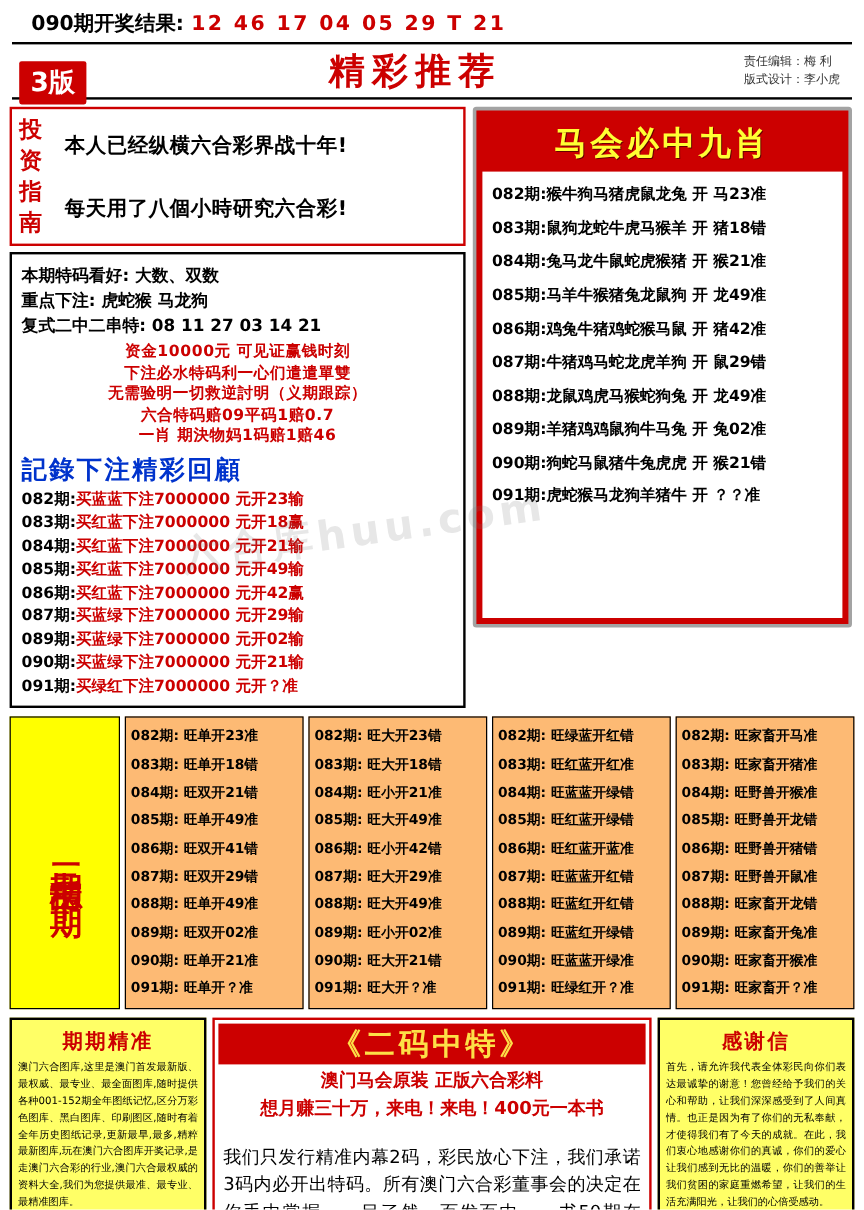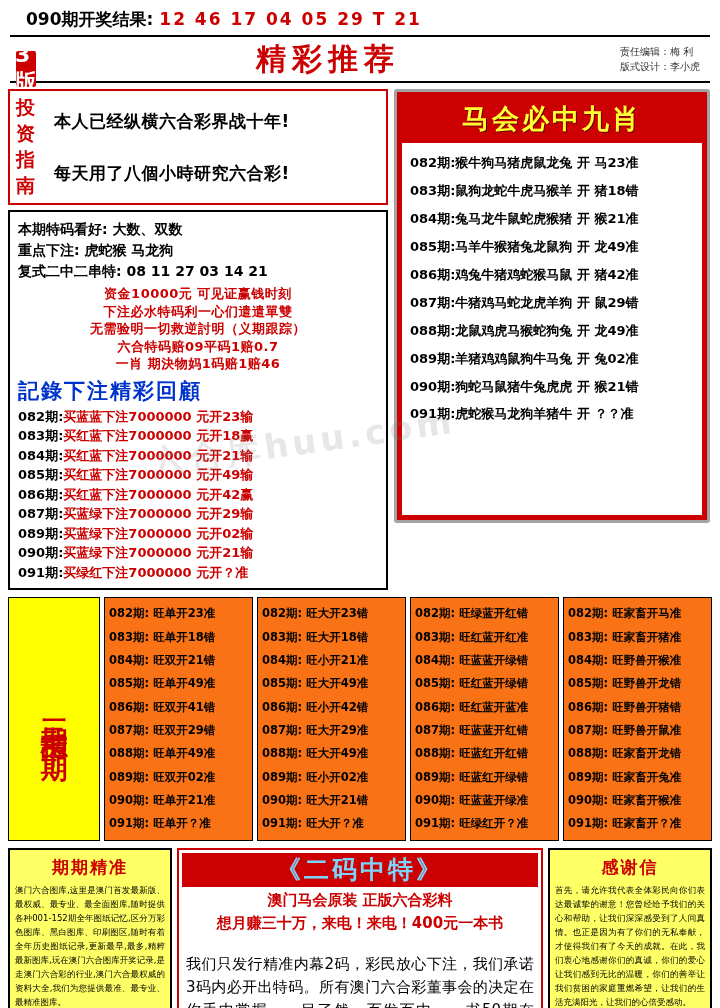--- a/index.html
+++ b/index.html
@@ -22,21 +22,21 @@
   .topline .nums{color:#cc0000;letter-spacing:2px;}
 
   
   .header{
     display:flex;align-items:center;justify-content:space-between;
     border-top:2px solid #000;border-bottom:2px solid #000;
     height:44px;margin:0 2px;
   }
   .ban{
     background:#cc0000;color:#fff;font-weight:bold;font-size:22px;
-    width:20px;height:36px;display:flex;align-items:center;justify-content:center;
+    width:56px;height:36px;display:flex;align-items:center;justify-content:center;
     margin-left:6px;border-radius:2px;margin-top:20px;
   }
   .header-title{
     flex:1;text-align:center;font-size:30px;font-weight:bold;color:#cc0000;
     letter-spacing:6px;
   }
   .credits{font-size:10px;color:#333;line-height:1.5;text-align:left;padding-right:10px;}
 
   
   .cols{display:flex;gap:6px;margin-top:6px;}
@@ -74,40 +74,40 @@
     padding:4px 0 6px 0;text-shadow:1px 1px 0 #660000;
   }
   .redpanel-inner{background:#fff;padding:6px 8px;min-height:360px;}
   .nine-row{font-size:13px;font-weight:bold;color:#000;line-height:2.15;white-space:nowrap;}
   .nine-row .k{color:#000;}
   .nine-row .v{color:#000;}
   .nine-row .open{color:#000;}
 
   
   .grid{display:flex;gap:4px;margin-top:7px;border:0;}
-  .gcell{border:1px solid #000;background:#f97316;padding:4px 4px;}
+  .gcell{border:1px solid #000;background:#fdba74;padding:4px 4px;}
   .gcell.first{
     width:82px;background:#ffff00;display:flex;align-items:center;justify-content:center;
   }
   .vtitle{
     writing-mode:vertical-rl;text-orientation:upright;
     font-size:27px;font-weight:bold;color:#cc0000;letter-spacing:7px;
     line-height:1.05;
   }
   .gcol{flex:1;}
   .grow{font-size:11.5px;font-weight:bold;color:#000;line-height:2.03;white-space:nowrap;}
 
   
   .bottom{display:flex;gap:5px;margin-top:7px;}
   .bleft{width:150px;border:2px solid #000;background:#ffff66;padding:4px 5px;}
   .bleft h3{margin:2px 0 4px 0;text-align:center;font-size:17px;color:#cc0000;letter-spacing:2px;}
   .bleft p{margin:0;font-size:8.5px;line-height:1.65;color:#000;text-align:justify;}
   .bmid{flex:1;border:2px solid #cc0000;background:#fff;padding:3px;}
   .bmid-top{background:#cc0000;display:flex;align-items:center;justify-content:center;height:34px;}
-  .bmid-top span{color:#7dd3fc;font-weight:bold;font-size:25px;letter-spacing:3px;}
+  .bmid-top span{color:#fde047;font-weight:bold;font-size:25px;letter-spacing:3px;}
   .bmid-sub{text-align:center;font-size:15px;font-weight:bold;color:#cc0000;margin:4px 0 2px 0;}
   .bmid-body{font-size:15px;line-height:1.55;color:#000;padding:0 4px;text-align:justify;margin-top:20px;}
   .bright{width:150px;border:2px solid #000;background:#ffff66;padding:4px 5px;}
   .bright h3{margin:2px 0 4px 0;text-align:center;font-size:17px;color:#cc0000;letter-spacing:2px;}
   .bright p{margin:0;font-size:8.5px;line-height:1.65;color:#000;text-align:justify;}
 
   .watermark{
     position:absolute;left:150px;top:420px;font-size:34px;color:rgba(120,120,120,0.18);
     font-weight:bold;letter-spacing:4px;pointer-events:none;transform:rotate(-8deg);
   }

